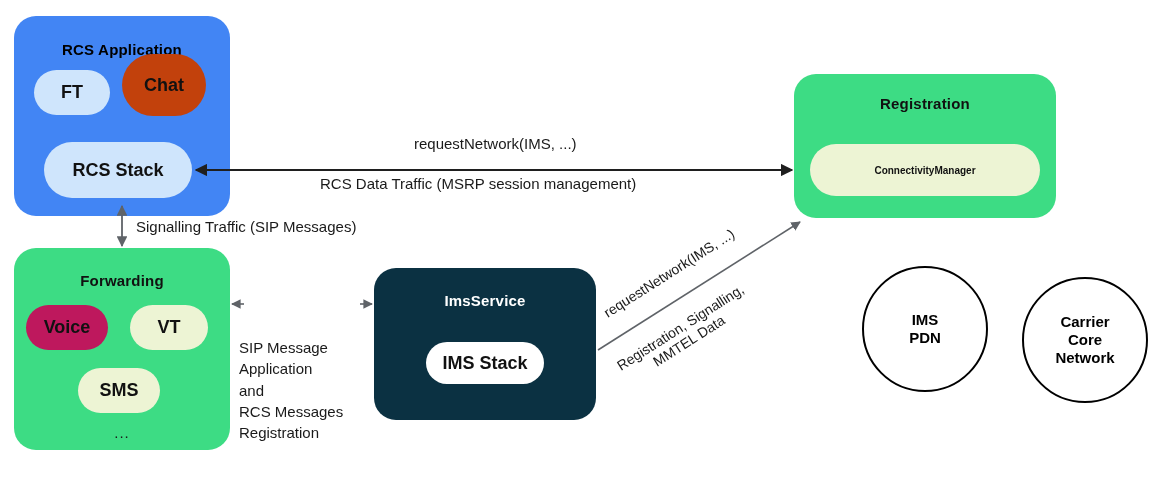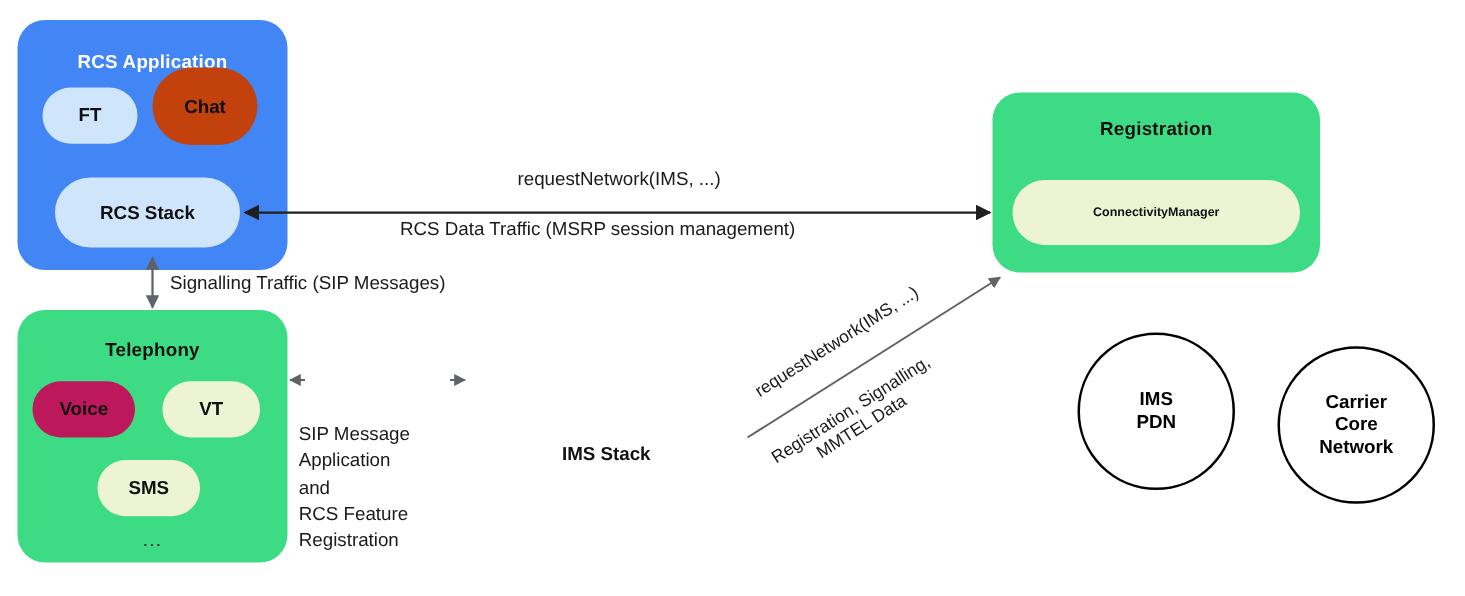--- a/index.html
+++ b/index.html
@@ -33,21 +33,21 @@
     font-size: 15px;
     letter-spacing: 0.2px;
   }
   .pill {
     position: absolute;
     display: flex;
     align-items: center;
     justify-content: center;
     border-radius: 999px;
     font-weight: bold;
-    font-size: 15px;
+    font-size: 18px;
     color: #111111;
     text-align: center;
     box-sizing: border-box;
   }
   .ellipsis {
     position: absolute;
     text-align: center;
     font-size: 15px;
     color: #1a1a1a;
     letter-spacing: 1px;
@@ -93,41 +93,44 @@
     height: 477px;
     pointer-events: none;
   }
 </style>
 </head>
 <body>
 
 <div id="canvas">
 
   <div class="box group-box" style="left:14px; top:16px; width:216px; height:200px; background:#4285F4;">
-    <div class="group-title" style="top:25px; color:#ffffff;">RCS Application</div>
+    <div class="group-title" style="top:25px; color:#000000;">RCS Application</div>
   </div>
 
   <div class="pill" style="left:34px; top:70px; width:76px; height:45px; background:#CFE5FC;">FT</div>
 
   <div class="pill" style="left:122px; top:54px; width:84px; height:62px; background:#c2410c;">Chat</div>
 
   <div class="pill" style="left:44px; top:142px; width:148px; height:56px; background:#CFE5FC;">RCS Stack</div>
 
   <div class="box group-box" style="left:14px; top:248px; width:216px; height:202px; background:#3DDC84;">
-    <div class="group-title" style="top:24px; color:#111111;">Telephony</div>
+    <div class="group-title" style="top:24px; color:#111111;">Forwarding</div>
   </div>
 
   <div class="pill" style="left:26px; top:305px; width:82px; height:45px; background:#be185d;">Voice</div>
 
   <div class="pill" style="left:130px; top:305px; width:78px; height:45px; background:#EDF4D4;">VT</div>
 
   <div class="pill" style="left:78px; top:368px; width:82px; height:45px; background:#EDF4D4;">SMS</div>
 
   <div class="ellipsis" style="left:14px; top:424px; width:216px;">...</div>
 
+  <div class="box group-box" style="left:374px; top:268px; width:222px; height:152px; background:#0B3142;">
+    <div class="group-title" style="top:24px; color:#FFFFFF;">ImsService</div>
+  </div>
 
   <div class="pill" style="left:426px; top:342px; width:118px; height:42px; background:#FFFFFF;">IMS Stack</div>
 
   <div class="box group-box" style="left:794px; top:74px; width:262px; height:144px; background:#3DDC84;">
     <div class="group-title" style="top:21px; color:#111111;">Registration</div>
   </div>
 
   <div class="pill" style="left:810px; top:144px; width:230px; height:52px; background:#EDF4D4; font-size:10px;">ConnectivityManager</div>
 
   <div class="circle" style="left:862px; top:266px; width:126px; height:126px;">
@@ -168,21 +171,21 @@
   <div class="edge-label" style="left:414px; top:134px;">requestNetwork(IMS, ...)</div>
 
   <div class="edge-label" style="left:320px; top:174px;">RCS Data Traffic (MSRP session management)</div>
 
   <div class="edge-label" style="left:136px; top:217px;">Signalling Traffic (SIP Messages)</div>
 
   <div class="edge-label multiline" style="left:239px; top:337px; width:120px;">
     <div>SIP Message</div>
     <div>Application</div>
     <div>and</div>
-    <div>RCS Feature</div>
+    <div>RCS Messages</div>
     <div>Registration</div>
   </div>
 
   <div class="rot-label" style="left:604px; top:312px; transform: rotate(-32.5deg) translate(0, -6px);">requestNetwork(IMS, ...)</div>
 
   <div class="rot-label" style="left:614px; top:360px; transform: rotate(-32.5deg);">
     <div>Registration, Signalling,</div>
     <div style="text-align:center;">MMTEL Data</div>
   </div>
 

